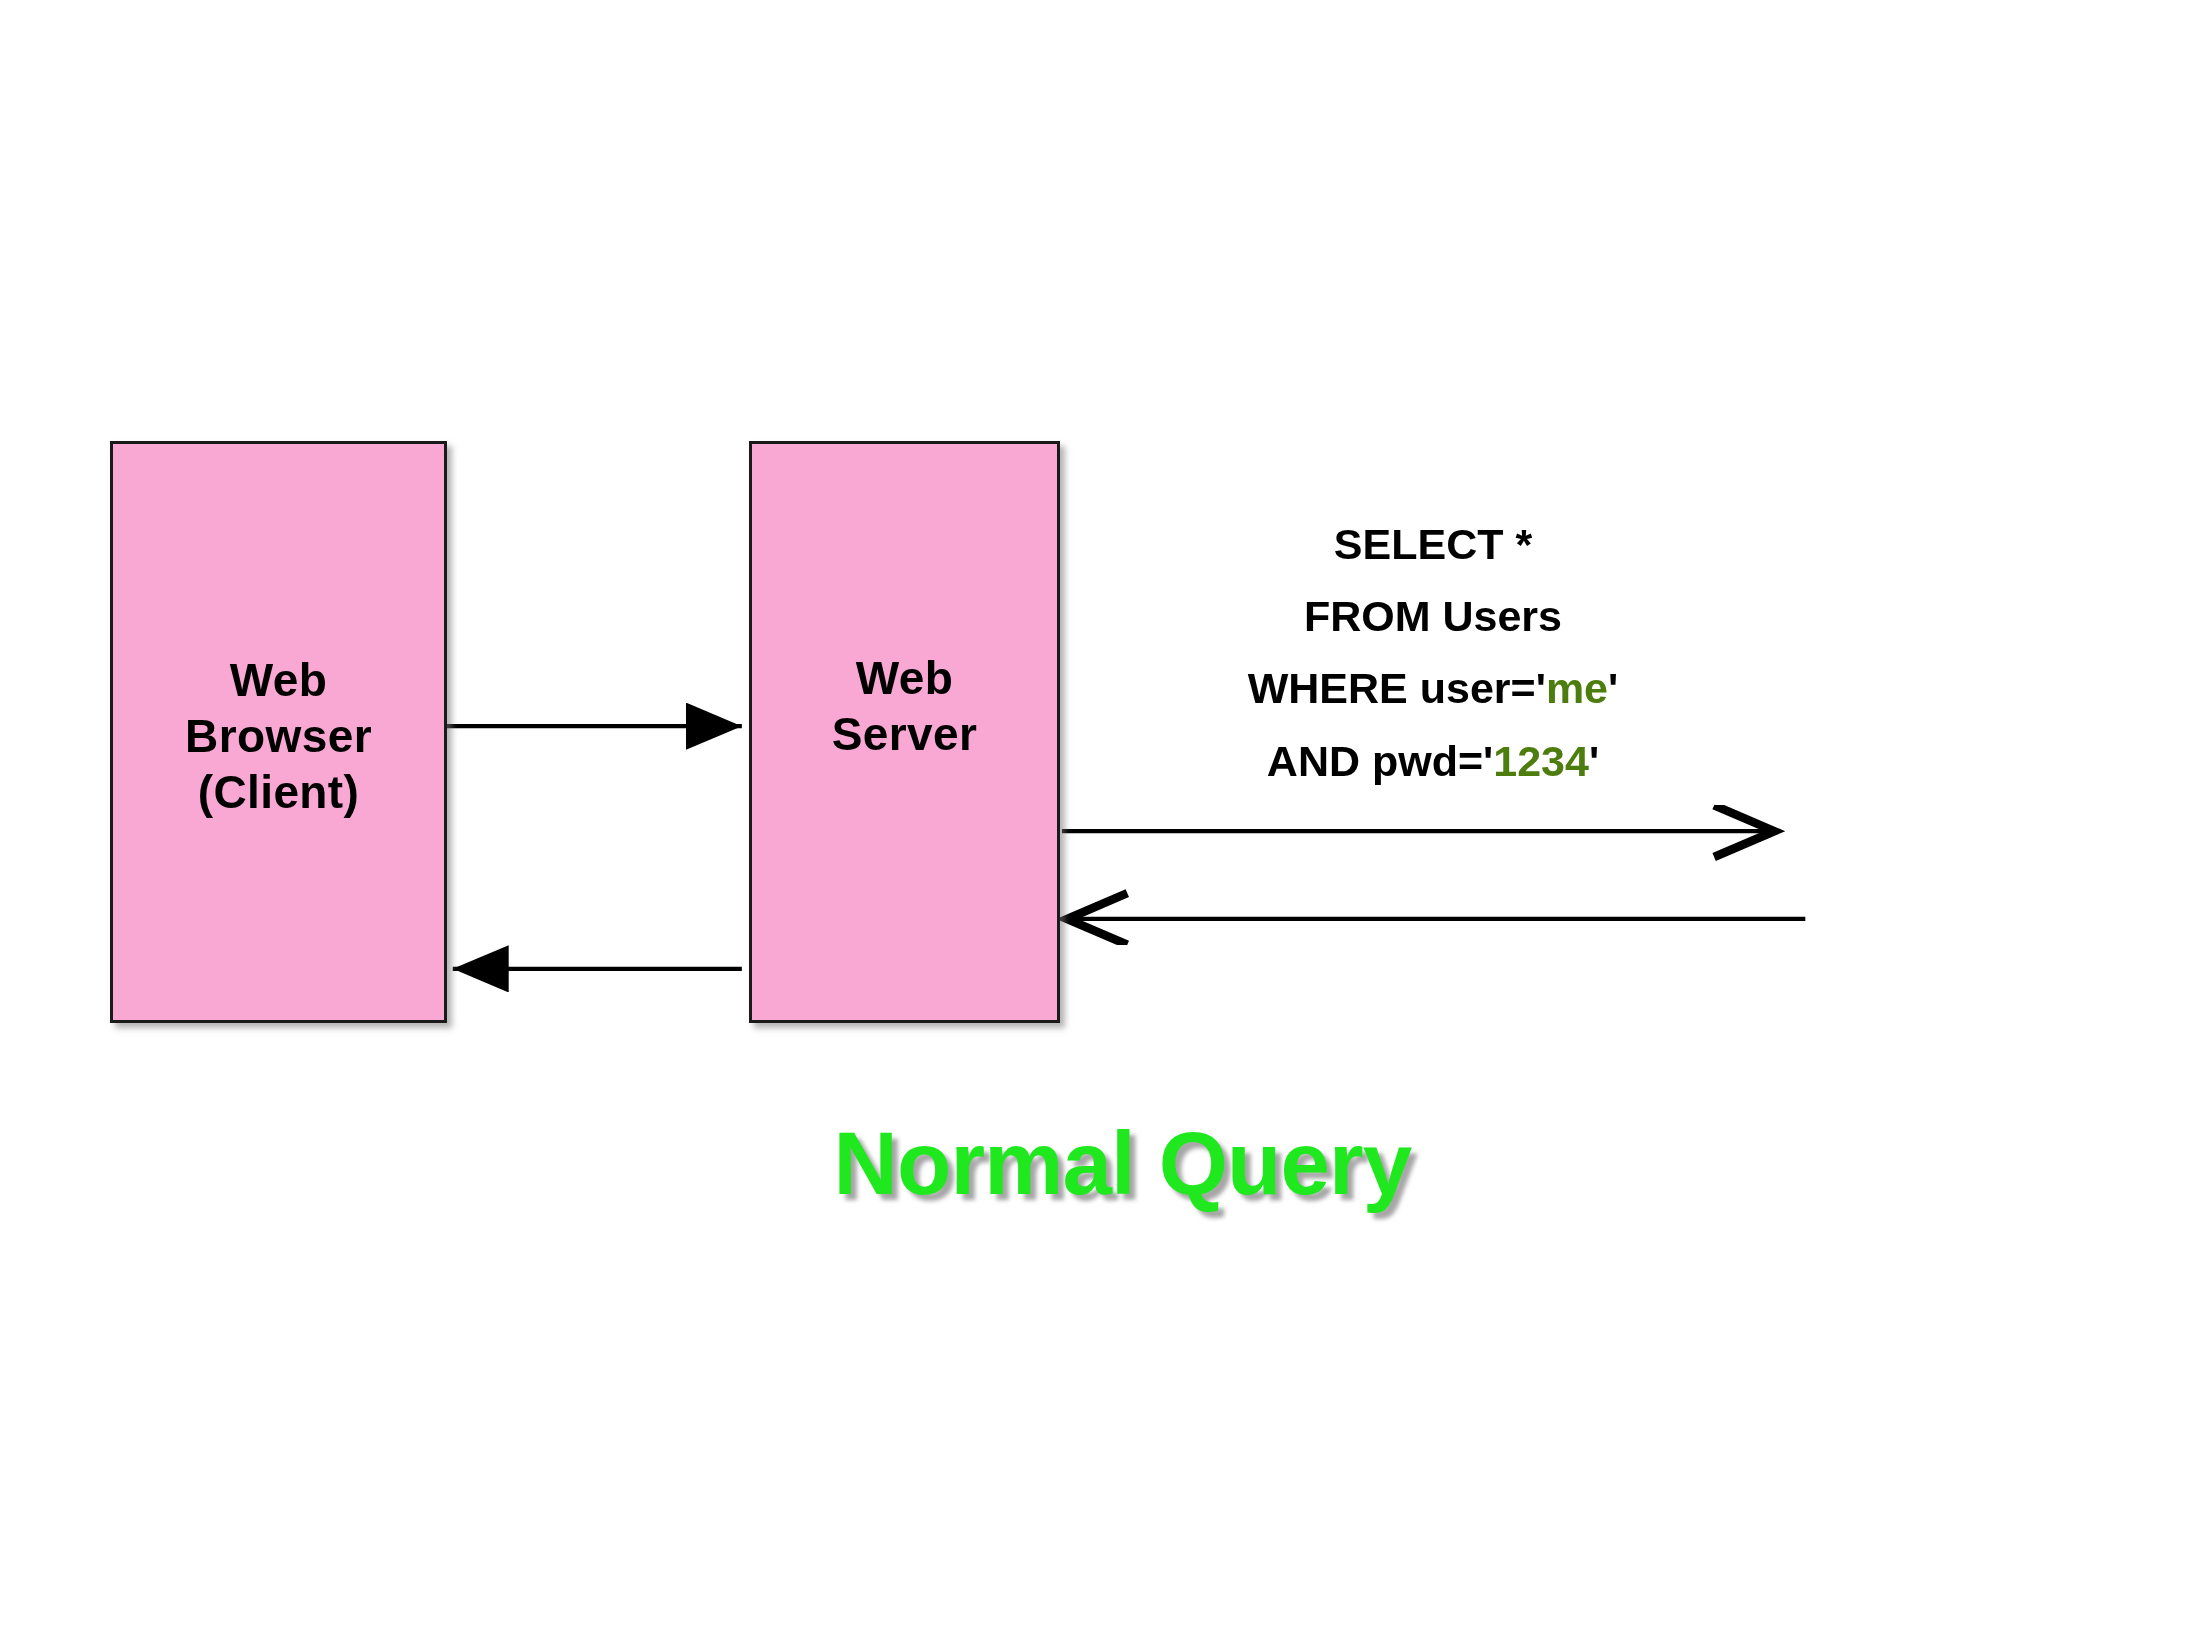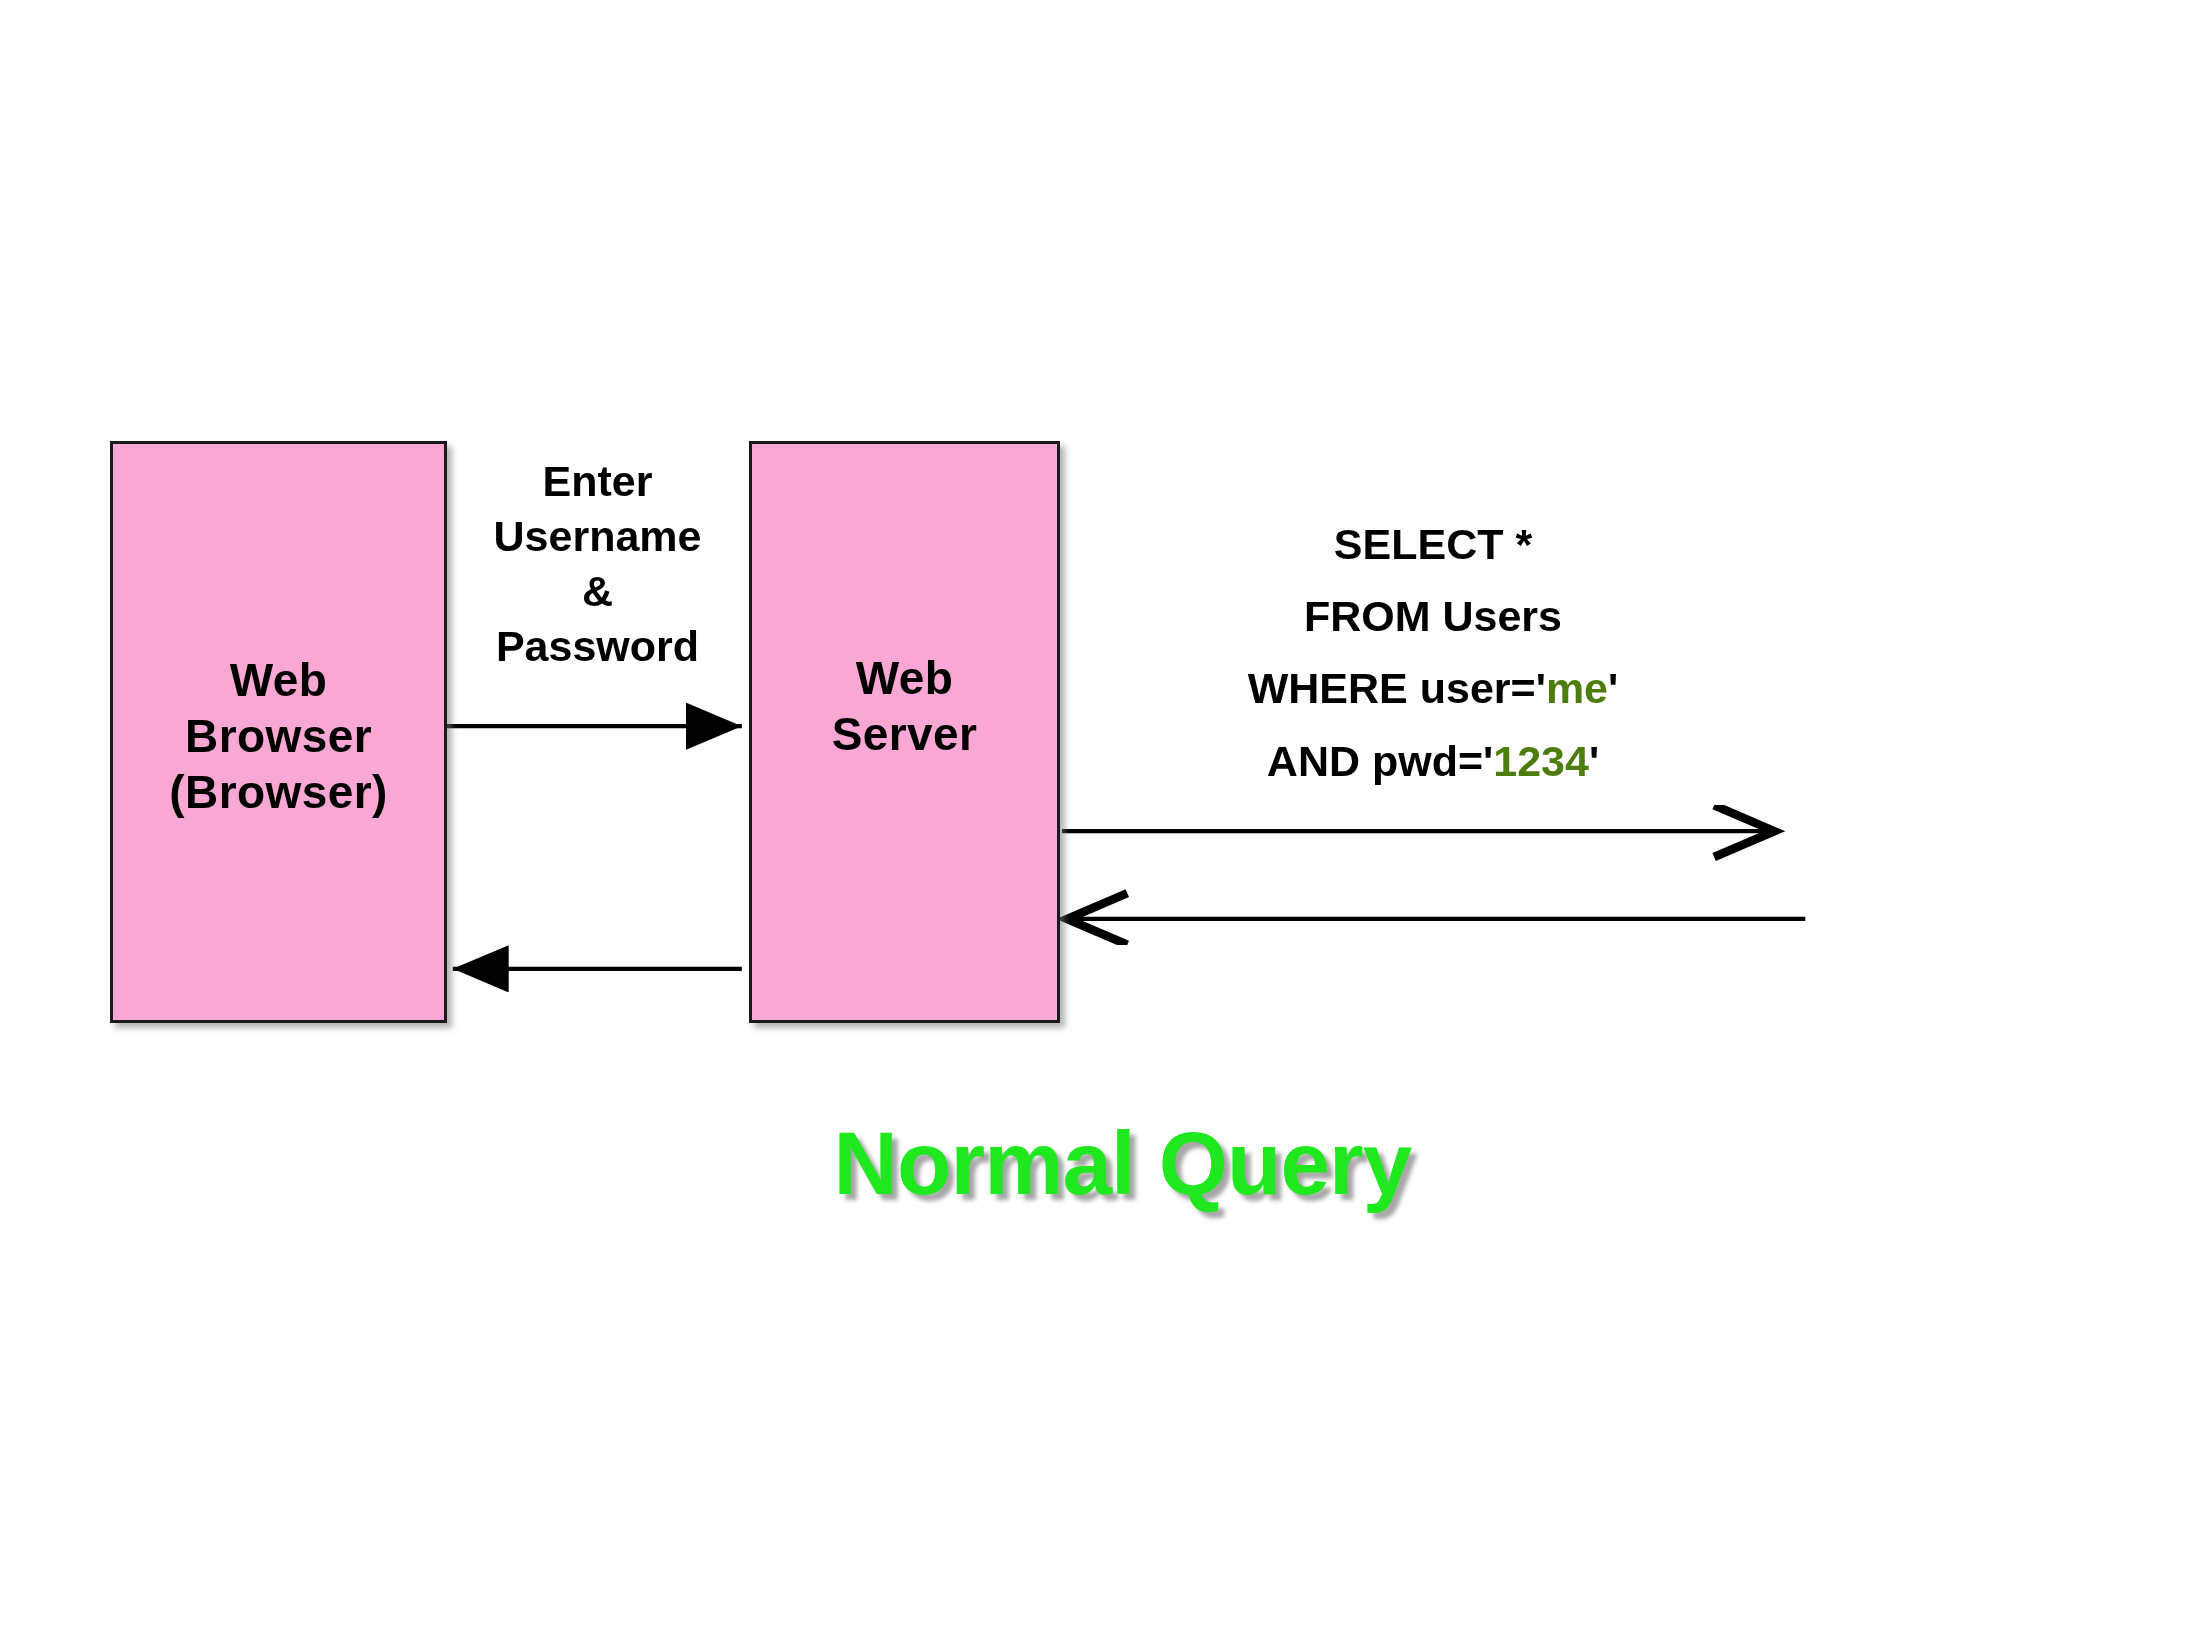--- a/index.html
+++ b/index.html
@@ -130,38 +130,32 @@
 
     <g>
       <line x1="2098" y1="1068" x2="1240" y2="1068" stroke="#000000" stroke-width="5" marker-end="url(#ah-left-open)"></line>
     </g>
   </svg>
 
   <div class="node" id="node-client">
     <div class="node-label">
       <span>Web</span><br>
       <span>Browser</span><br>
-      <span>(Browser)</span>
+      <span>(Client)</span>
     </div>
   </div>
 
   <div class="node" id="node-server">
     <div class="node-label">
       <span>Web</span><br>
       <span>Server</span>
     </div>
   </div>
 
 
-  <div class="edge-label" id="label-credentials">
-    <span>Enter</span><br>
-    <span>Username</span><br>
-    <span>&amp;</span><br>
-    <span>Password</span>
-  </div>
 
   <div class="edge-label" id="label-query">
     <span class="sql-line">SELECT *</span>
     <span class="sql-line">FROM Users</span>
     <span class="sql-line"><span>WHERE user='</span><span class="sql-value">me</span><span>'</span></span>
     <span class="sql-line"><span>AND pwd='</span><span class="sql-value">1234</span><span>'</span></span>
   </div>
 
   <div id="caption">Normal Query</div>
 

